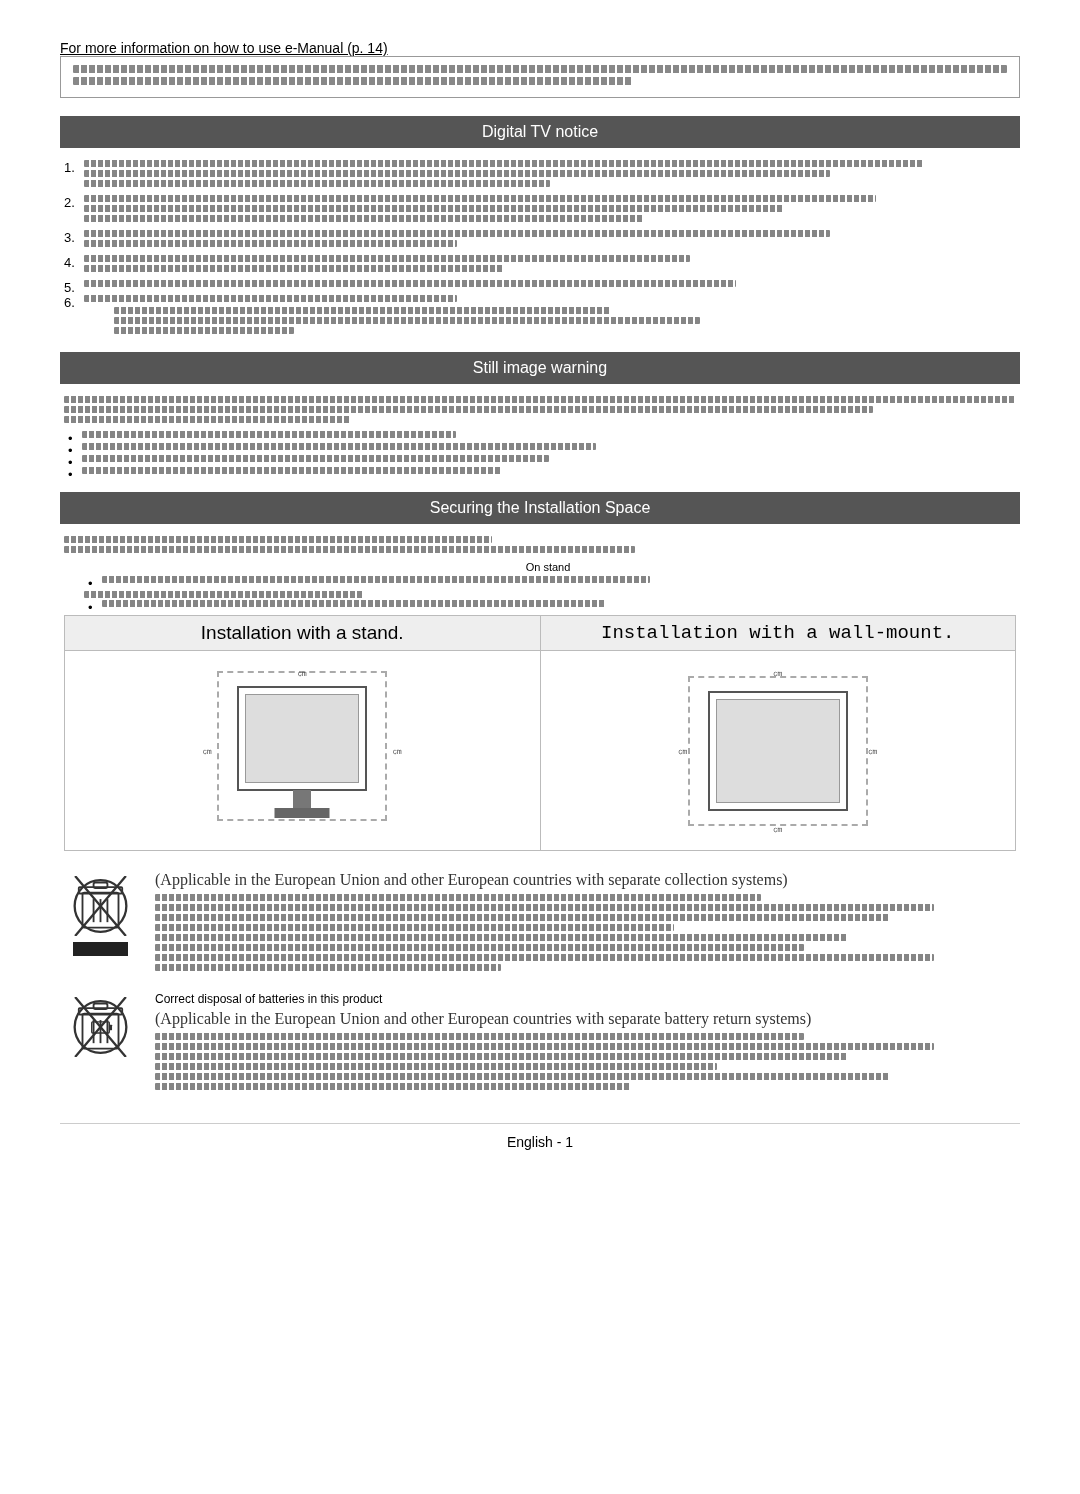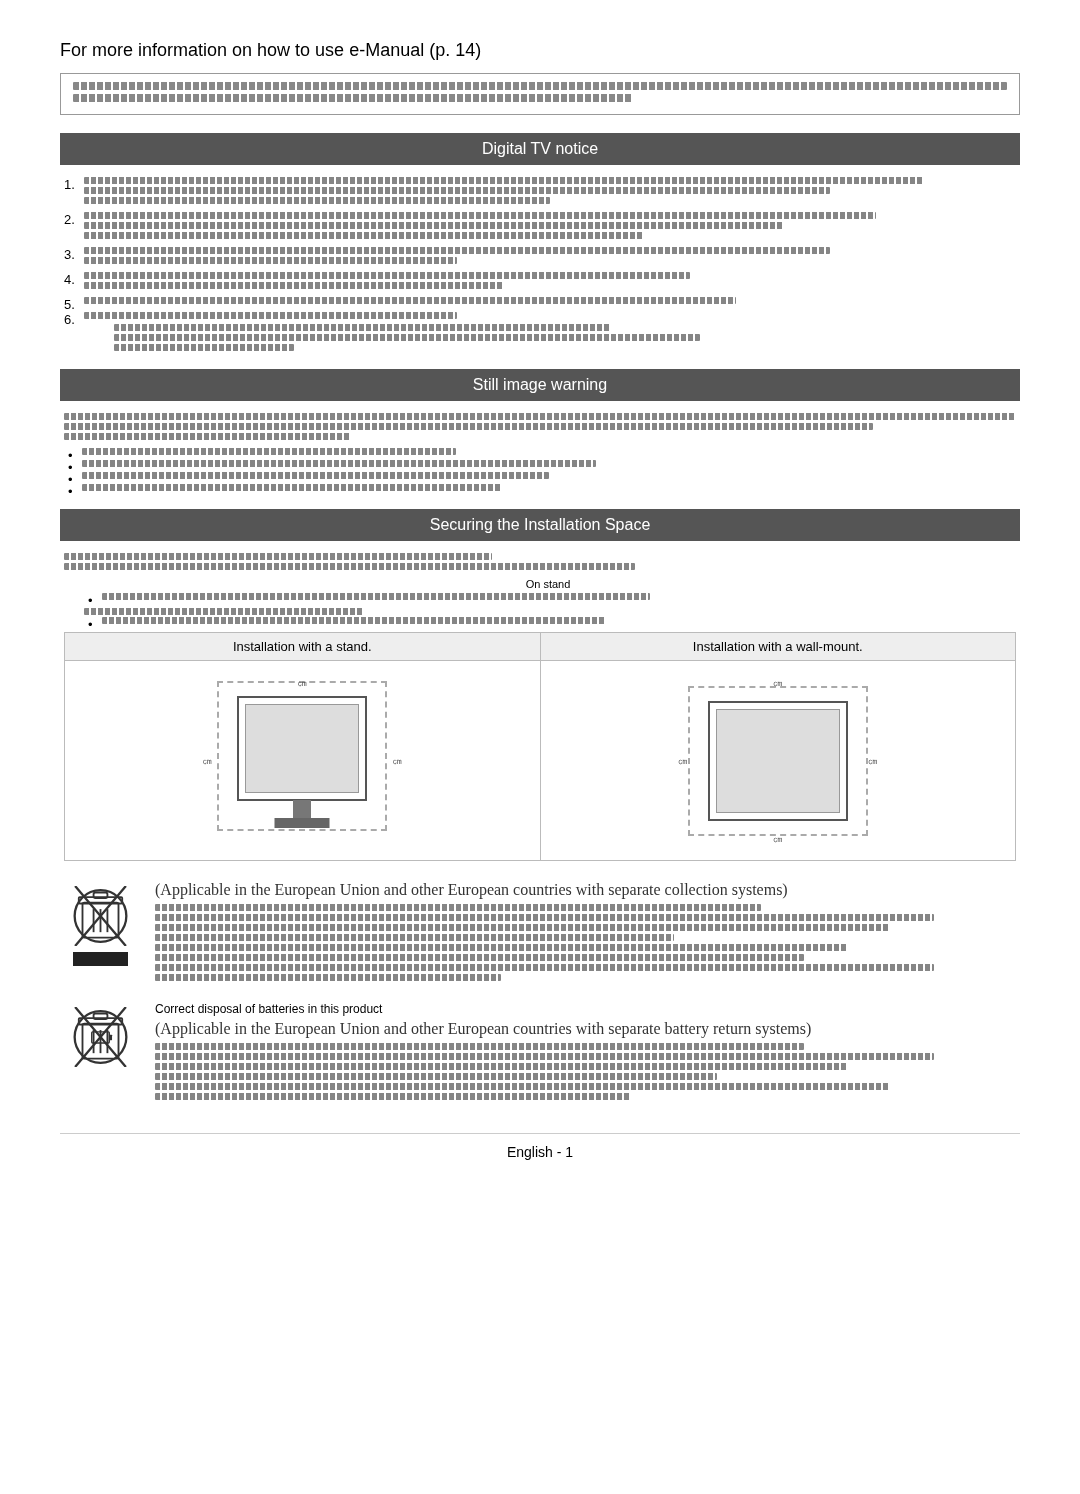--- a/index.html
+++ b/index.html
@@ -7,23 +7,23 @@
       width: 1080px;
       min-height: 1494px;
       background: #ffffff;
       font-family: Arial, sans-serif;
       font-size: 13px;
       color: #000;
       padding: 40px 60px;
     }
 
     .page-title {
-      font-size: 18px;
+      font-size: 14px;
       font-weight: normal;
-      margin-bottom: 12px;
+      text-decoration: underline;
     }
 
     .intro-box {
       border: 1px solid #999;
       padding: 8px 12px;
       margin-bottom: 18px;
     }
 
     .pixelated-line {
       height: 8px;
@@ -130,26 +130,27 @@
     .install-header-row {
       display: flex;
       border: 1px solid #bbb;
       background: #eee;
     }
 
     .install-header-cell {
       flex: 1;
       text-align: center;
       padding: 6px;
-      font-size: 13px;
+      font-size: 19px;
       border-right: 1px solid #bbb;
     }
 
     .install-header-cell:last-child {
       border-right: none;
+      font-family: Liberation Mono, monospace;
     }
 
     .install-diagrams-row {
       display: flex;
       border: 1px solid #bbb;
       border-top: none;
       height: 200px;
     }
 
     .install-diagram {

